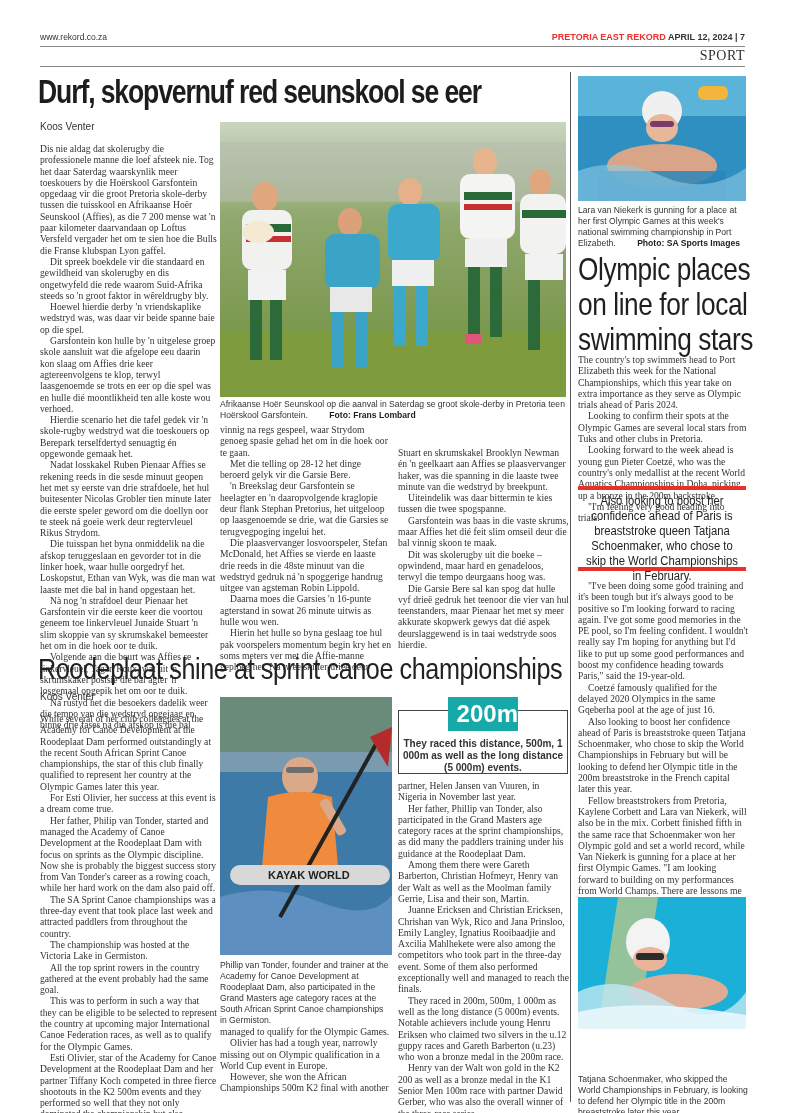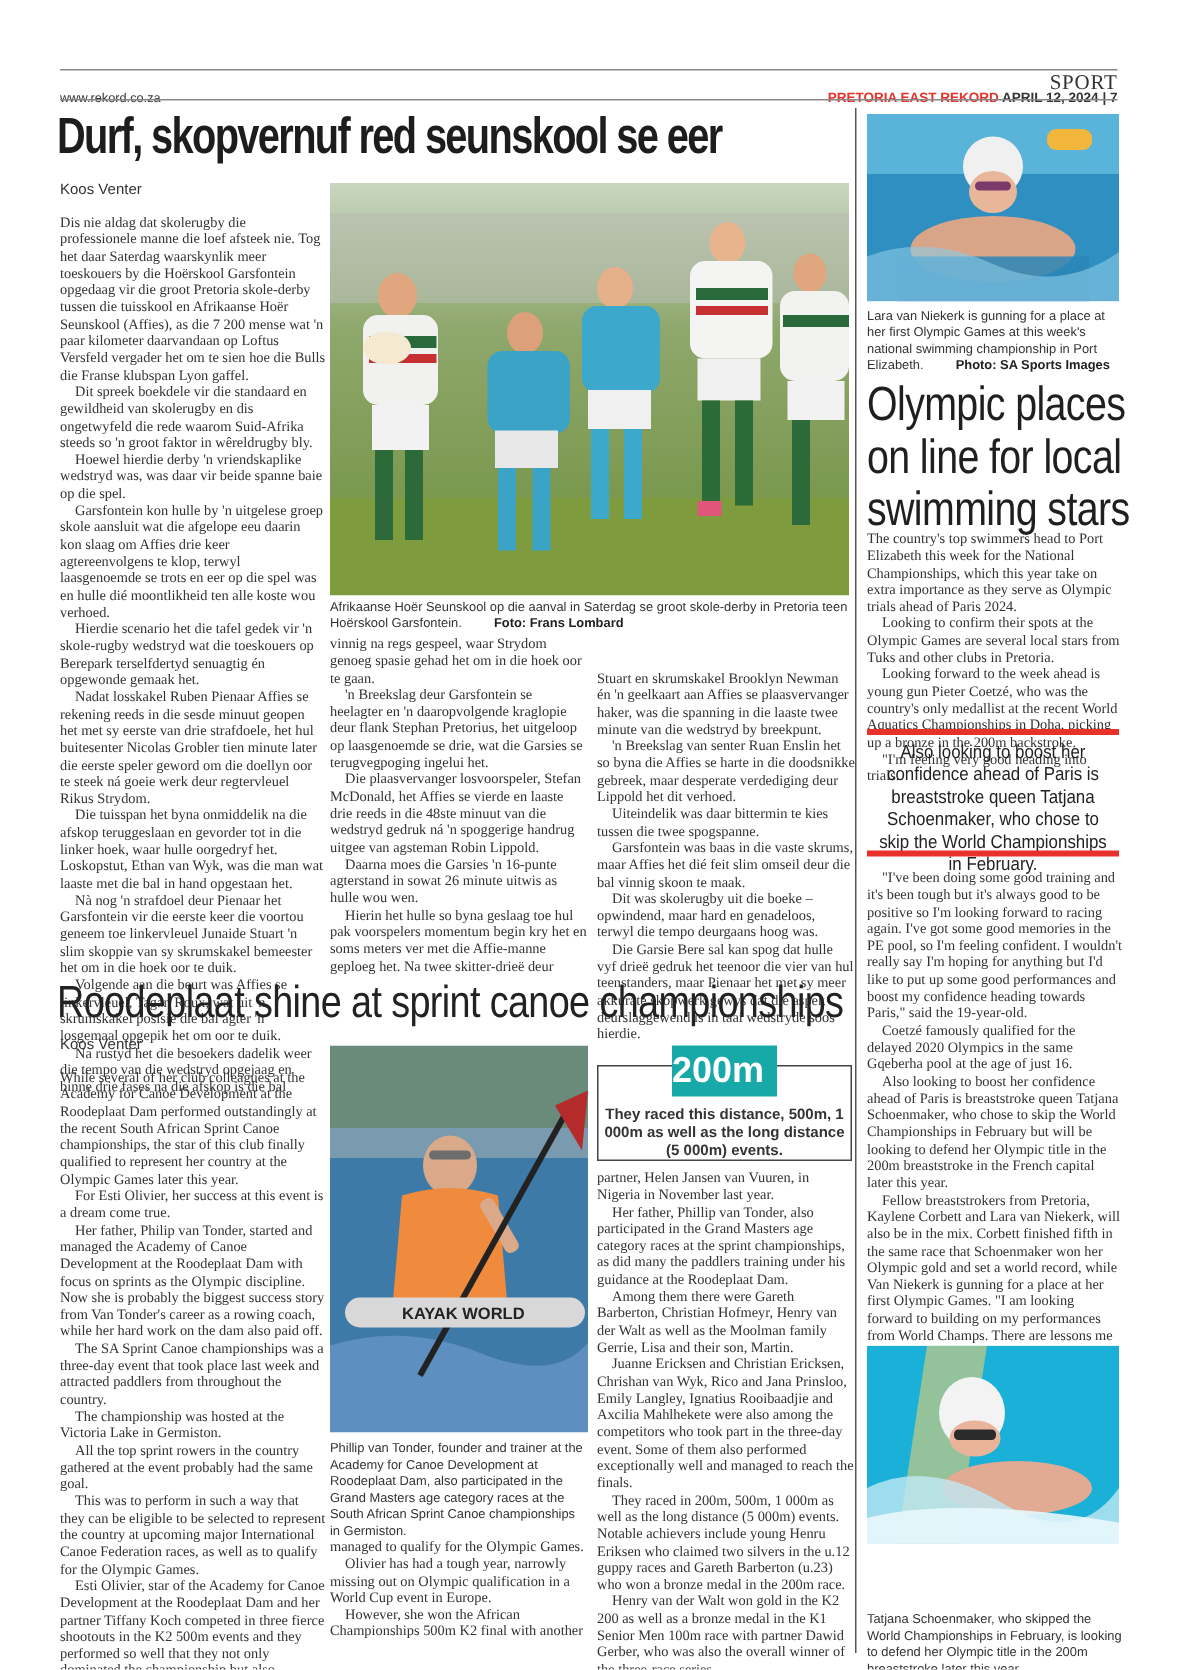--- a/index.html
+++ b/index.html
@@ -1,38 +1,38 @@
 <!DOCTYPE html>
 <html><head>
 <meta charset="utf-8">
 <style>
   * { box-sizing: border-box; margin: 0; padding: 0; }
   body { width: 786px; height: 1113px; background: #fff; position: relative; overflow: hidden; font-family: "Liberation Serif", serif; color: #2a2a2a; }
   .abs { position: absolute; }
-  .topbar { left: 40px; top: 30px; width: 705px; height: 14px; font-family: "Liberation Sans", sans-serif; font-size: 8.5px; color: #333; margin-top: 28px; }
+  .topbar { left: 40px; top: 30px; width: 705px; height: 14px; font-family: "Liberation Sans", sans-serif; font-size: 8.5px; color: #333; }
   .topbar .url { position: absolute; left: 0; top: 2px; }
   .topbar .right { position: absolute; right: 0; top: 2px; font-weight: bold; font-size: 9px; }
   .topbar .pub { color: #e8312b; }
   .rule { background: #888; height: 1px; }
   .section { left: 40px; top: 48px; width: 705px; text-align: right; font-size: 14px; letter-spacing: 0.5px; color: #333; }
   .headline1 { left: 38px; top: 72px; width: 540px; font-family: "Liberation Sans", sans-serif; font-weight: bold; font-size: 34px; letter-spacing: -1.4px; color: #1d1d1d; transform: scaleX(0.78); transform-origin: left top; white-space: nowrap; }
   .byline { font-family: "Liberation Sans", sans-serif; font-size: 10px; color: #333; }
   .body { font-size: 9.6px; line-height: 11.3px; text-align: left; color: #333; }
   .body p { text-indent: 10px; }
   .body p.first { text-indent: 0; }
   .caption { font-family: "Liberation Sans", sans-serif; font-size: 8.6px; line-height: 11px; color: #333; }
   .caption b { color: #222; padding-left: 19px; }
   .vrule { background: #555; width: 1px; }
   .photo { overflow: hidden; text-align: right; }
   .headline2 { font-family: "Liberation Sans", sans-serif; font-size: 32px; line-height: 35px; color: #1f1f1f; letter-spacing: -0.5px; transform: scaleX(0.82); transform-origin: left top; white-space: nowrap; }
   .headline3 { font-family: "Liberation Sans", sans-serif; font-size: 30px; color: #222; letter-spacing: -0.5px; transform: scaleX(0.84); transform-origin: left top; white-space: nowrap; }
   .pullquote { font-family: "Liberation Sans", sans-serif; font-size: 12.5px; line-height: 15px; text-align: center; color: #222; transform: scaleX(0.9); transform-origin: center top; }
   .redbar { background: #e8312b; height: 4px; }
   .factbox { border: 1px solid #444; }
-  .factbadge { background: #17a9a8; color: #fff; font-family: "Liberation Sans", sans-serif; font-weight: bold; font-size: 24px; text-align: left; line-height: 34px; }
+  .factbadge { background: #17a9a8; color: #fff; font-family: "Liberation Sans", sans-serif; font-weight: bold; font-size: 24px; text-align: right; line-height: 34px; }
   .facttext { font-family: "Liberation Sans", sans-serif; font-size: 10px; line-height: 12px; text-align: center; color: #333; }
 </style>
 </head>
 <body>
 
 <div class="abs topbar">
   <span class="url">www.rekord.co.za</span>
   <span class="right">
     <span class="pub">PRETORIA EAST REKORD</span>
     <span>APRIL 12, 2024</span>
@@ -116,28 +116,28 @@
     </g>
   </svg>
 </div>
 <div class="abs caption" style="left:220px; top:399px; width:350px;">
   <span>Afrikaanse Hoër Seunskool op die aanval in Saterdag se groot skole-derby in Pretoria teen Hoërskool Garsfontein.</span>
   <b>Foto: Frans Lombard</b>
 </div>
 
 <div class="abs body" style="left:220px; top:424px; width:172px;">
   <p class="first">vinnig na regs gespeel, waar Strydom genoeg spasie gehad het om in die hoek oor te gaan.</p>
+  <p>Met die telling op 28-12 het dinge beroerd gelyk vir die Garsie Bere.</p>
   <p>'n Breekslag deur Garsfontein se heelagter en 'n daaropvolgende kraglopie deur flank Stephan Pretorius, het uitgeloop op laasgenoemde se drie, wat die Garsies se terugvegpoging ingelui het.</p>
   <p>Die plaasvervanger losvoorspeler, Stefan McDonald, het Affies se vierde en laaste drie reeds in die 48ste minuut van die wedstryd gedruk ná 'n spoggerige handrug uitgee van agsteman Robin Lippold.</p>
   <p>Daarna moes die Garsies 'n 16-punte agterstand in sowat 26 minute uitwis as hulle wou wen.</p>
   <p>Hierin het hulle so byna geslaag toe hul pak voorspelers momentum begin kry het en soms meters ver met die Affie-manne geploeg het. Na twee skitter-drieë deur</p>
 </div>
 <div class="abs body" style="left:398px; top:447px; width:172px;">
   <p class="first">Stuart en skrumskakel Brooklyn Newman én 'n geelkaart aan Affies se plaasvervanger haker, was die spanning in die laaste twee minute van die wedstryd by breekpunt.</p>
-  <p>'n Breekslag van senter Ruan Enslin het so byna die Affies se harte in die doodsnikke gebreek, maar desperate verdediging deur Lippold het dit verhoed.</p>
   <p>Uiteindelik was daar bittermin te kies tussen die twee spogspanne.</p>
   <p>Garsfontein was baas in die vaste skrums, maar Affies het dié feit slim omseil deur die bal vinnig skoon te maak.</p>
   <p>Dit was skolerugby uit die boeke – opwindend, maar hard en genadeloos, terwyl die tempo deurgaans hoog was.</p>
   <p>Die Garsie Bere sal kan spog dat hulle vyf drieë gedruk het teenoor die vier van hul teenstanders, maar Pienaar het met sy meer akkurate skopwerk gewys dat dié aspek deurslaggewend is in taai wedstryde soos hierdie.</p>
 </div>
 
 <div class="abs vrule" style="left:570px; top:72px; height:1030px;"></div>
 
 <div class="abs photo" style="left:578px; top:76px; width:168px; height:125px;">
   <svg width="168" height="125" viewBox="0 0 168 125">

